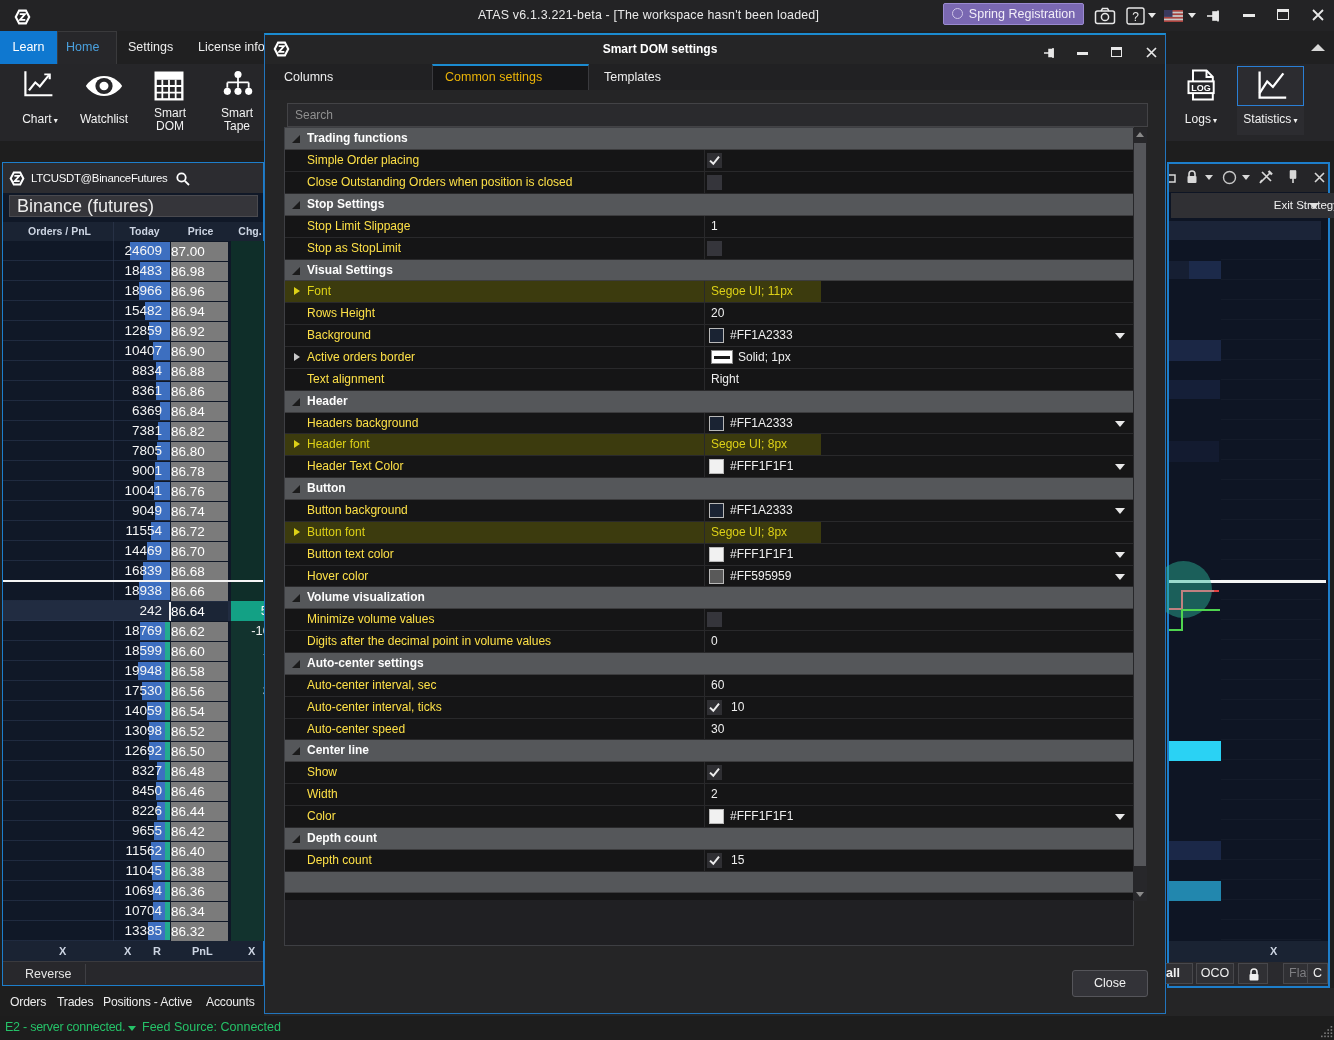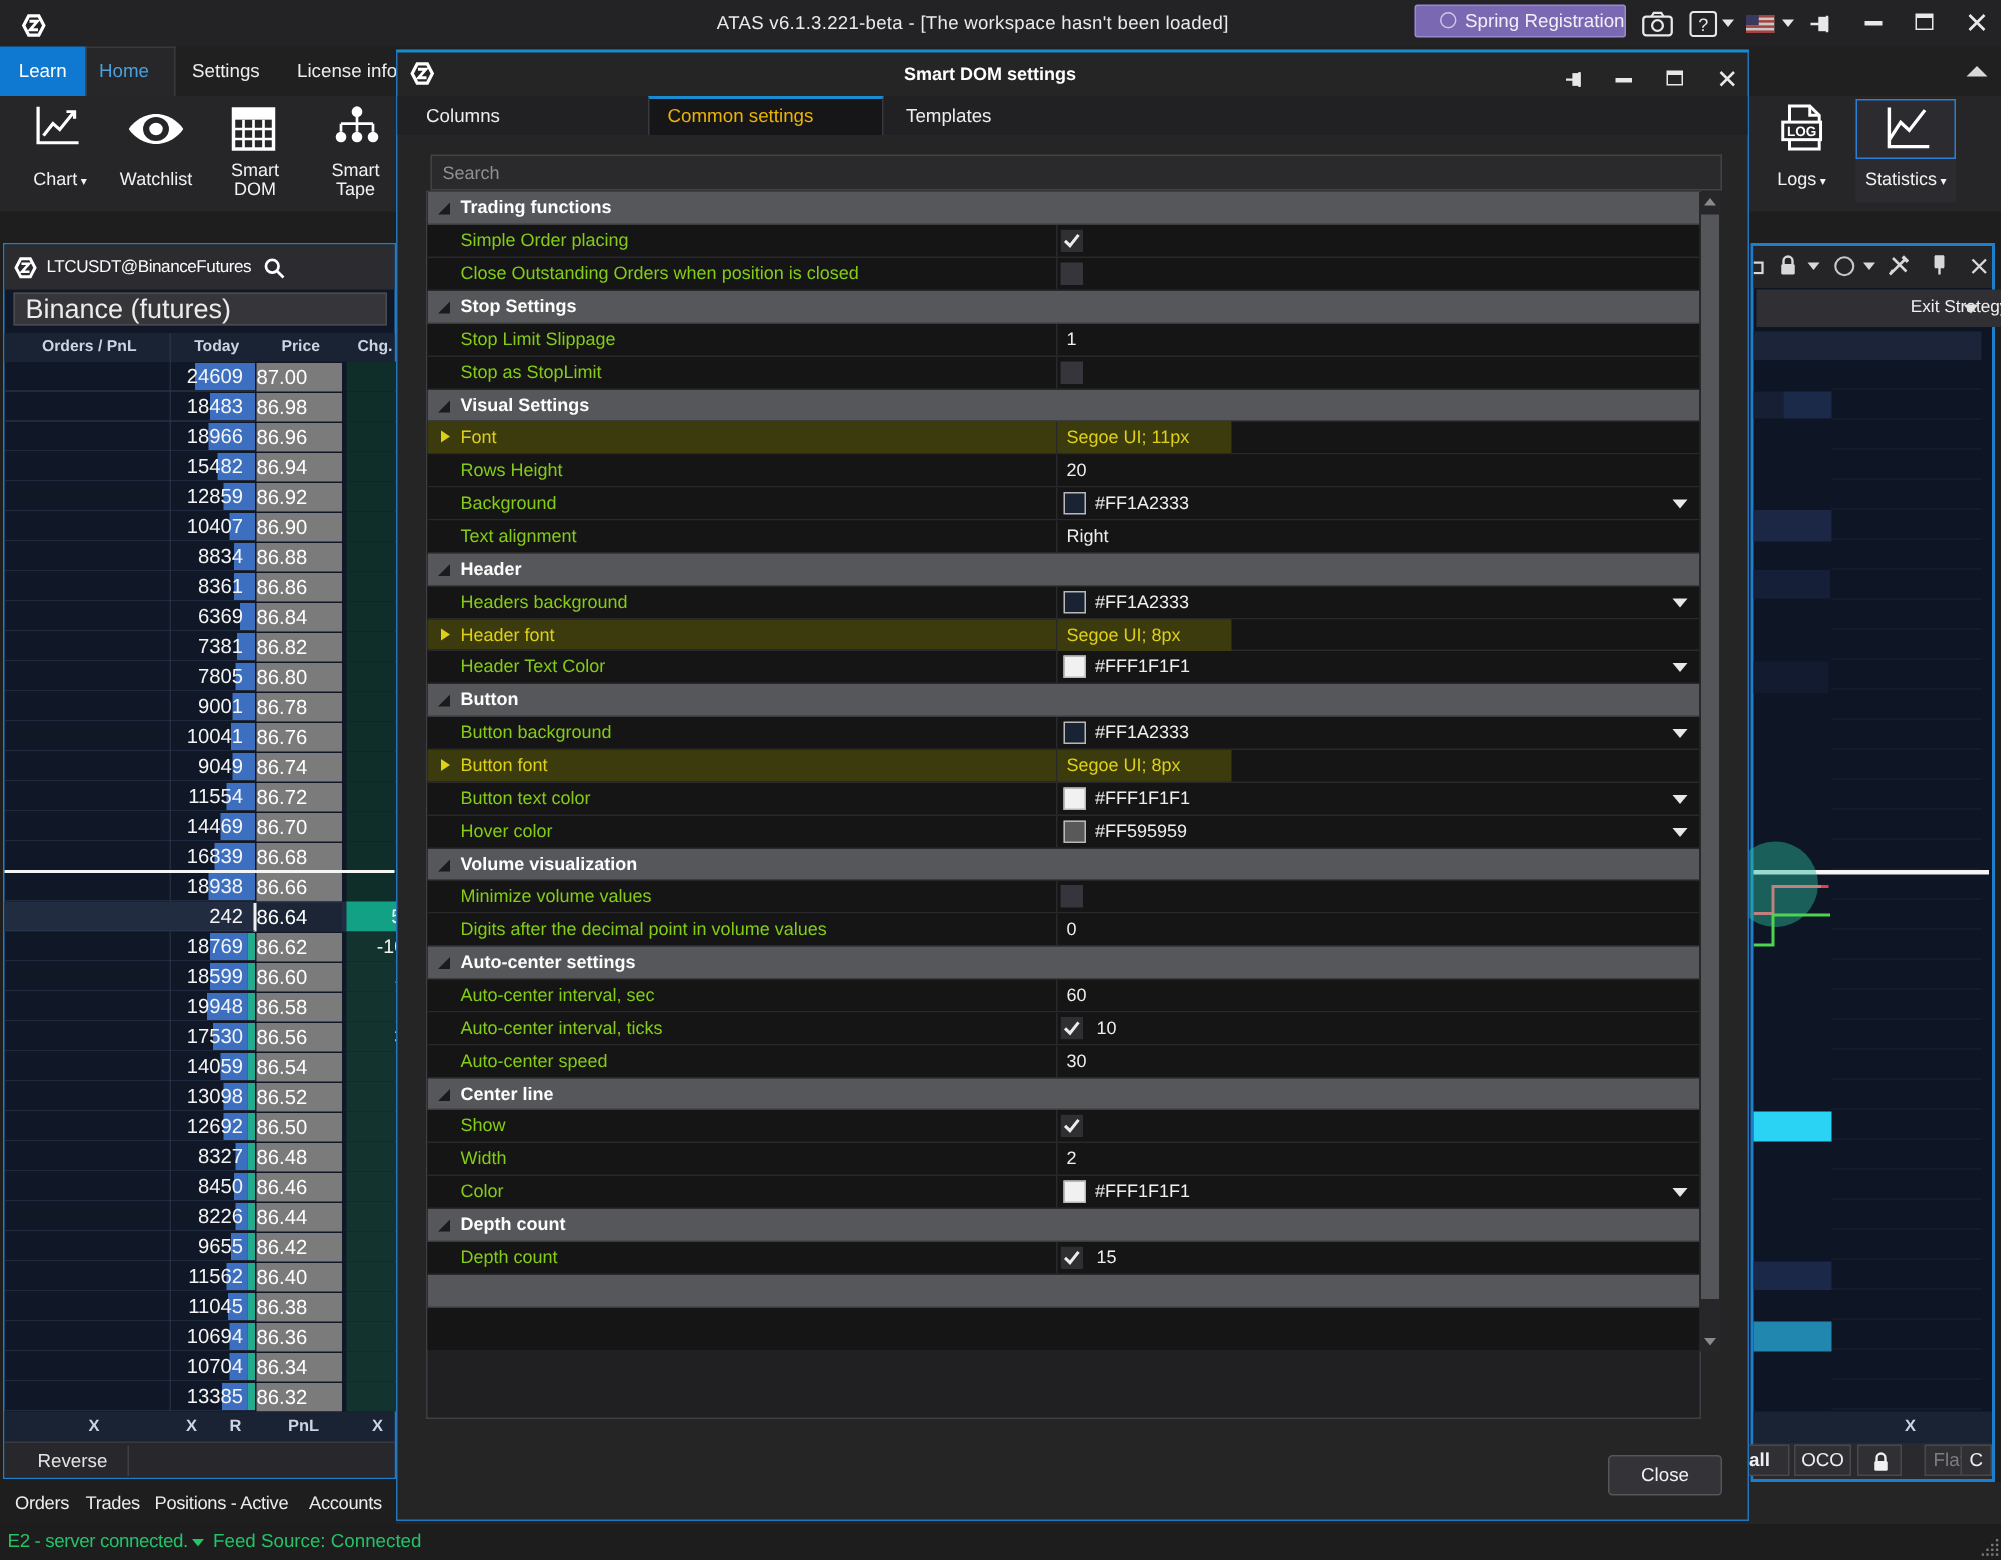--- a/index.html
+++ b/index.html
@@ -2,21 +2,21 @@
 <html><head><meta charset="utf-8"><style>
 *{margin:0;padding:0;box-sizing:border-box}
 body{width:1334px;height:1040px;background:#1e1e1e;font-family:"Liberation Sans",sans-serif;
  position:relative;overflow:hidden;color:#f0f0f0;-webkit-font-smoothing:antialiased}
 .abs{position:absolute}
 svg{display:block}
 
 #titlebar{left:0;top:0;width:1334px;height:31px;background:#232325}
 #title-text{left:0;top:0;width:1297px;height:31px;line-height:31px;text-align:center;font-size:12.4px;letter-spacing:0.2px;color:#eaeaea}
 #spring{left:943px;top:3px;width:141px;height:22px;background:#7a68b2;border:1px solid #9a8ad0;border-radius:2px;
- color:#f2eef8;font-size:12.5px;line-height:20px;text-align:right}
+ color:#f2eef8;font-size:12.5px;line-height:20px;text-align:center}
 #spring .circ{display:inline-block;width:11px;height:11px;border:1.4px solid #cfc6e8;border-radius:50%;vertical-align:-1px;margin-right:6px}
 
 #tabrow{left:0;top:31px;width:1334px;height:33px;background:#202021}
 #learn{left:0;top:31px;width:57px;height:33px;background:#0f78d0;color:#fff;font-size:12.5px;text-align:center;line-height:33px}
 .rtab{top:31px;height:33px;line-height:33px;font-size:12.5px;color:#ededed}
 
 #ribbon{left:0;top:64px;width:1334px;height:77px;background:#262629}
 .riblabel{font-size:12px;color:#f2f2f2;text-align:center;line-height:13px}
 
 #dom{left:2px;top:162px;width:262px;height:824px;background:#101827;border:1px solid #1d7ecb}
@@ -55,21 +55,21 @@
  border-left:1px solid #3a3a3e;border-right:1px solid #3a3a3e}
 #dlgbody{left:0;top:0;width:900px;height:977px;background:transparent}
 #search{position:absolute;left:22px;top:68px;width:861px;height:24px;background:#2a2a2d;border:1px solid #434346;
  font-size:12px;color:#909090;line-height:22px;padding-left:7px}
 #plist{position:absolute;left:19px;top:92.4px;width:850px;height:819px;background:#202023;border:1px solid #3e3f43}
 #rows{position:absolute;left:0;top:0;width:848px;height:771.6px;overflow:hidden;background:#151516}
 .sech{position:relative;height:21.86px;background:#55575a;border-bottom:1px solid #3c3c3e}
 .sech .tri{position:absolute;left:7px;top:7px;width:0;height:0;border-left:8px solid transparent;border-bottom:8px solid #1b1b1b}
 .sech .tx{position:absolute;left:22px;top:0;height:21px;line-height:21px;font-size:12px;font-weight:bold;color:#fdfdfd}
 .prow{position:relative;height:21.86px;background:#151516;border-bottom:1px solid #29292b}
-.prow .lab{position:absolute;left:22px;top:0;height:21px;line-height:21px;font-size:12px;color:#84cc16}
+.prow .lab{position:absolute;left:22px;top:0;height:21px;line-height:21px;font-size:12px;color:#fde047}
 .prow .val{position:absolute;left:426px;top:0;height:21px;line-height:21px;font-size:12px;color:#efefef}
 .vline{position:absolute;left:419px;top:0;width:1px;height:21px;background:#29292b}
 .hl{background:linear-gradient(to right,#3c3b0e 0,#3c3b0e 536px,#151516 536px)}
 .hl .lab{color:#ddd117}
 .hl .val{color:#ddd117}
 .hl .valbg{position:absolute;left:420px;top:0;width:116px;height:21px;background:#3c3b0e}
 .exp{position:absolute;left:9px;top:6px;width:0;height:0;border-top:4.5px solid transparent;border-bottom:4.5px solid transparent;border-left:6px solid #c8c8c8}
 .hl .exp{border-left-color:#ddd117}
 .cb{position:absolute;left:422px;top:3px;width:15px;height:15px}
 .cb-un{background:#35353b}
@@ -644,20 +644,29 @@
             <span class="val">20</span>
           </div>
 <div class="prow">
             <span class="lab">Background</span>
             <div class="vline"></div>
             <div class="sw" style="background:#1a2333"></div>
             <span class="abs" style="left:445px;top:0;height:21px;line-height:21px;font-size:12px;color:#efefef">#FF1A2333</span>
             <div class="ddown"></div>
           </div>
 <div class="prow">
+            <div class="exp"></div>
+            <span class="lab">Active orders border</span>
+            <div class="vline"></div>
+            <div class="abs" style="left:426px;top:3px;width:22px;height:14px;background:#fff;border:1px solid #888">
+              <div style="position:absolute;left:2px;top:5px;width:16px;height:3px;background:#1a1a1a"></div>
+            </div>
+            <span class="abs" style="left:453px;top:0;height:21px;line-height:21px;font-size:12px;color:#efefef">Solid; 1px</span>
+          </div>
+<div class="prow">
             <span class="lab">Text alignment</span>
             <div class="vline"></div>
             <span class="val">Right</span>
           </div>
 <div class="sech">
             <div class="tri"></div>
             <span class="tx">Header</span>
           </div>
 <div class="prow">
             <span class="lab">Headers background</span>

